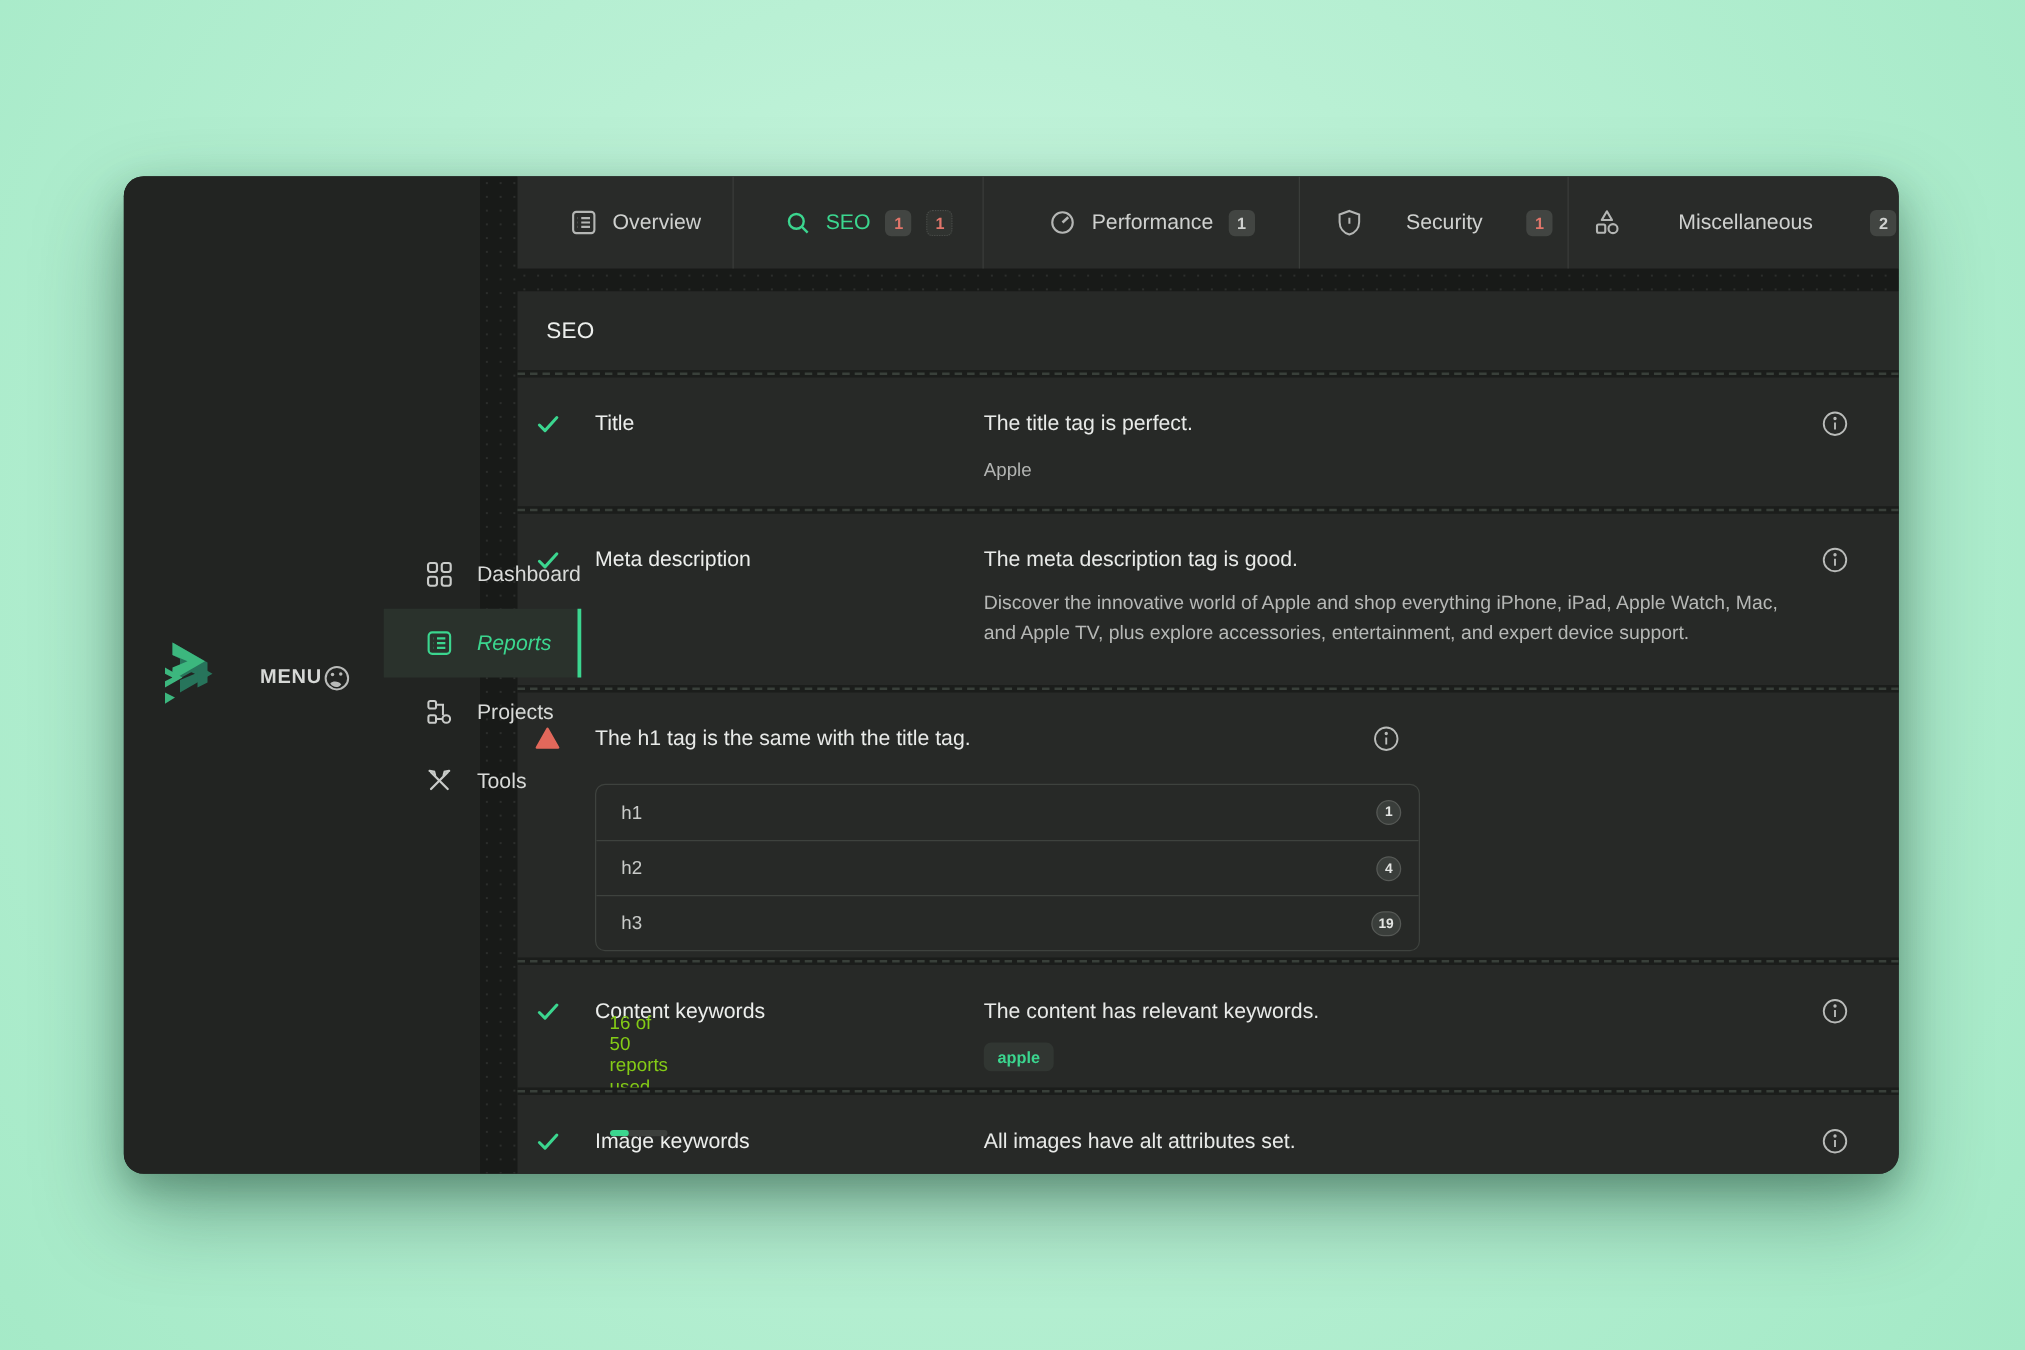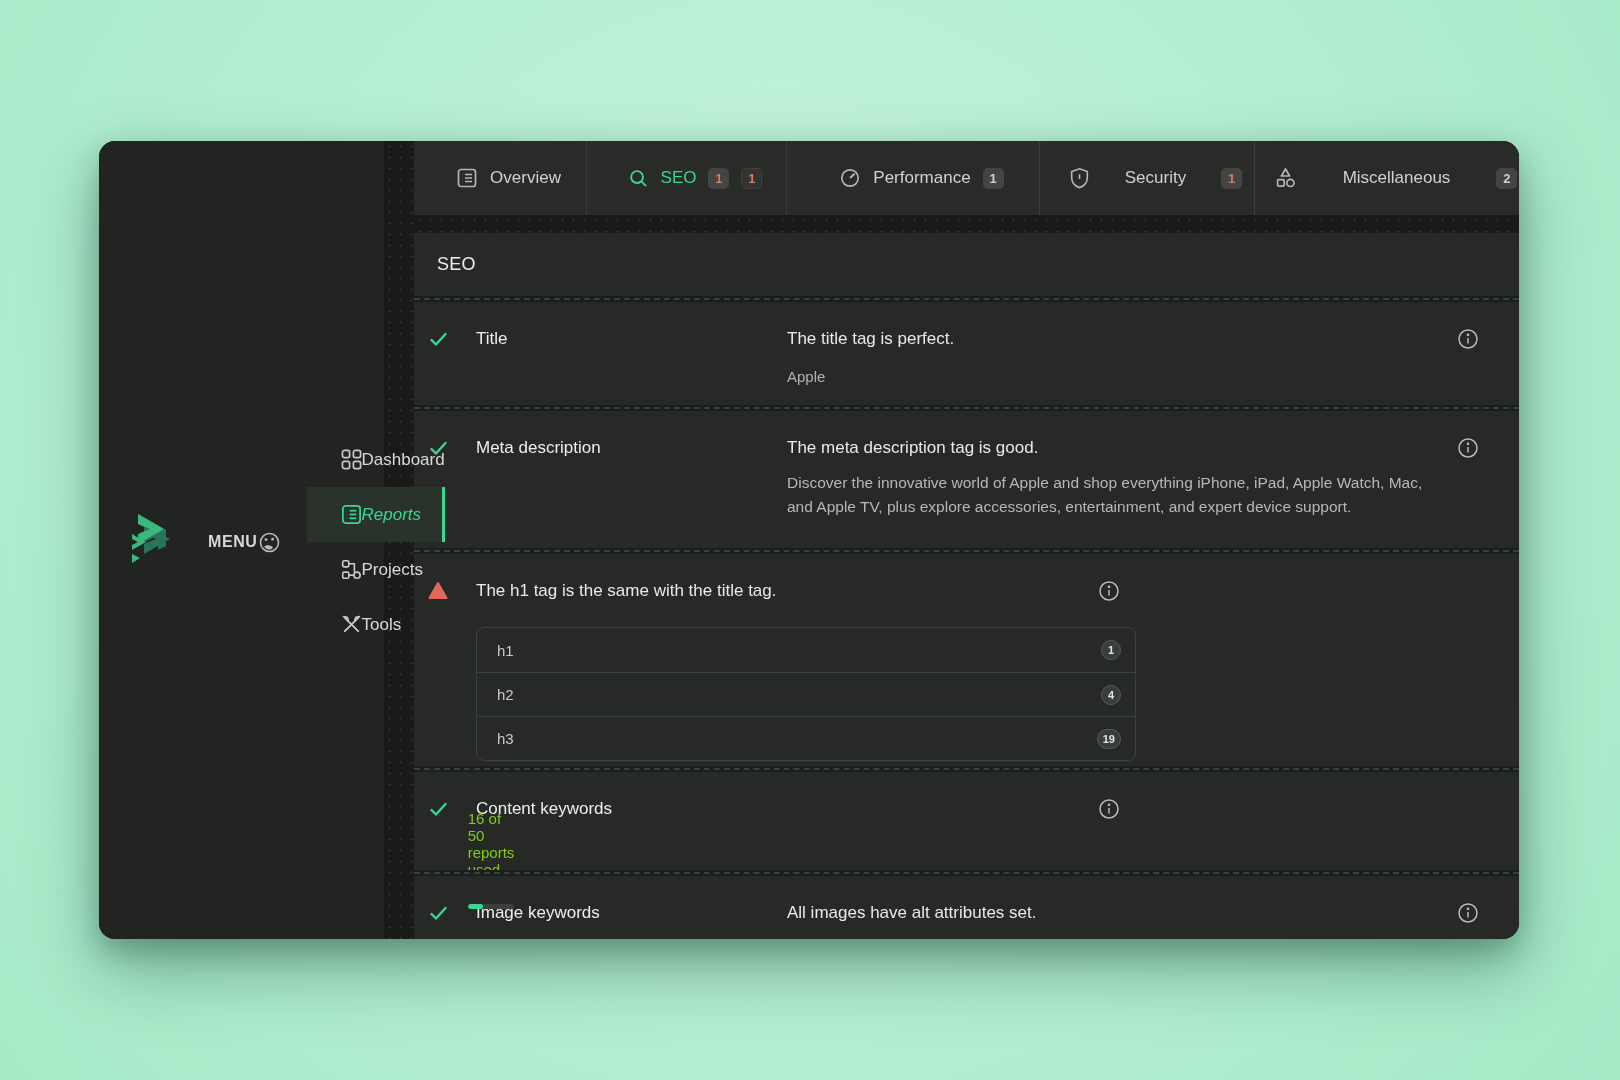--- a/index.html
+++ b/index.html
@@ -27,21 +27,21 @@
   }
   .logo-wrap{ padding:20px 0 0 25px; height:96px; }
   .menu-row{
     display:flex; align-items:center; justify-content:space-between;
     padding:18px 26px 14px 26px;
   }
   .menu-label{ font-size:16px; letter-spacing:.6px; color:#d6d8d6; font-weight:600; }
   .palette-btn{ background:none; border:none; cursor:pointer; display:flex; padding:0; }
   .nav{ display:flex; flex-direction:column; margin-top:4px; }
   .nav-item{
-    display:flex; align-items:center; height:55px; padding-left:34px;
+    display:flex; align-items:center; gap:20px; height:55px; padding-left:34px;
     font-size:17px; color:#d8dad8; cursor:pointer; position:relative; background:transparent;
     border:none; text-align:left; font-family:inherit;
   }
   .nav-item .nav-label{ font-size:17px; }
   .nav-item.active{ background:#2a322c; color:#3bd68f;font-style:italic; }
   .nav-item.active::after{
     content:''; position:absolute; right:0; top:0; bottom:0; width:3px; background:#3bd68f;
   }
   .sidebar-usage{ margin-top:auto; padding:0 26px 30px 23px; }
   .usage-text{ font-size:15px; color:#84cc16; margin-bottom:26px; }
@@ -342,20 +342,24 @@
       </div>
       <div class="hstrip"></div>
 
       <div class="row" style="height:98px">
         <span class="status-cell">
           <svg width="21" height="21" viewBox="0 0 21 21" fill="none" stroke="#3bd68f" stroke-width="2.4" stroke-linecap="round" stroke-linejoin="round">
               <polyline points="3.5,11 8,15.5 17.5,5"></polyline>
             </svg>
         </span>
         <span class="row-label">Content keywords</span>
+        <div class="row-body">
+          <div class="row-message">The content has relevant keywords.</div>
+          <span class="chip">apple</span>
+        </div>
         <button class="info-btn">
           <svg width="22" height="22" viewBox="0 0 22 22" fill="none" stroke="#b9bbb9" stroke-width="1.5">
               <circle cx="11" cy="11" r="9"></circle>
               <line x1="11" y1="10" x2="11" y2="15.5"></line>
               <circle cx="11" cy="6.8" r="0.6" fill="#b9bbb9"></circle>
             </svg>
         </button>
       </div>
       <div class="hstrip"></div>
 

